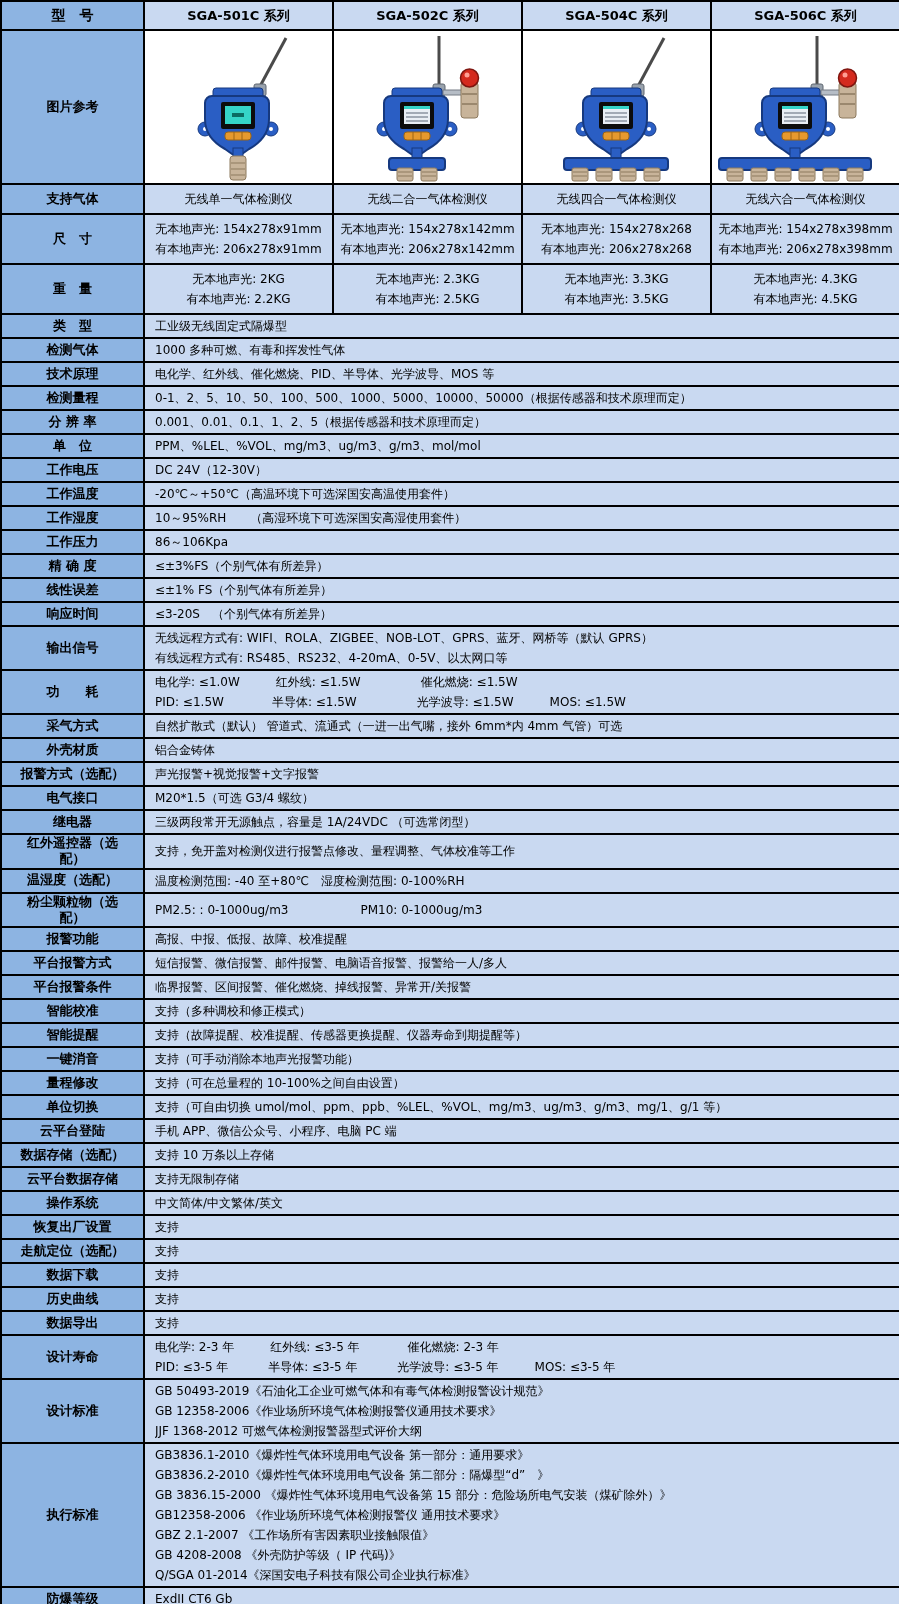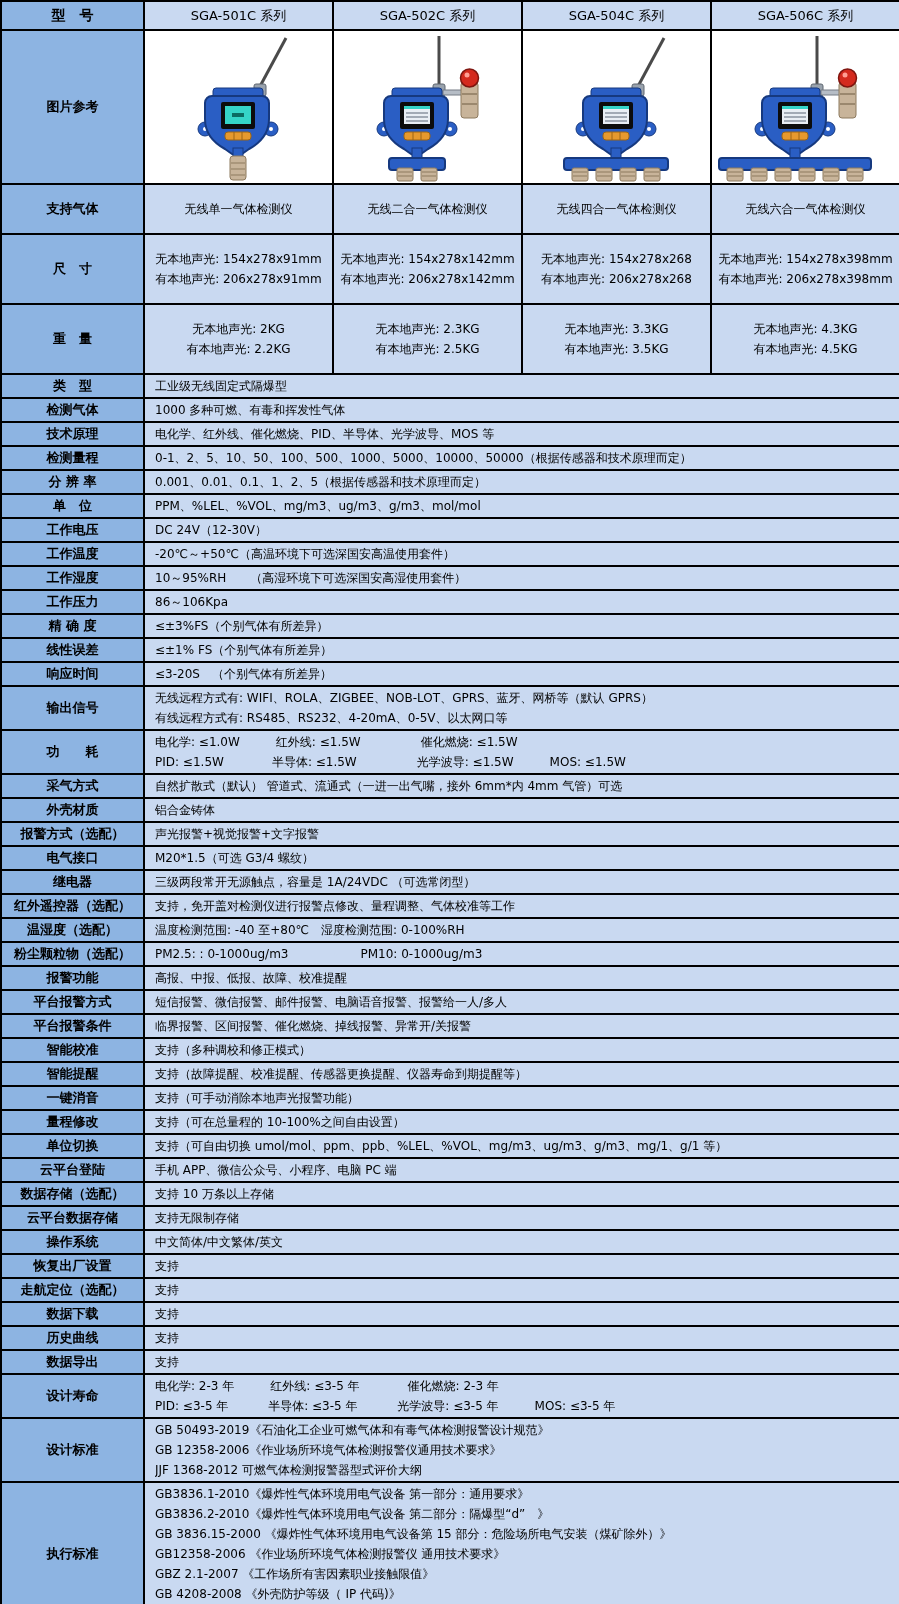--- a/index.html
+++ b/index.html
@@ -1,24 +1,24 @@
 <!DOCTYPE html>
 <html><head>
 <meta charset="utf-8">
 <style>
   html,body{margin:0;padding:0;background:#fff;}
   body{width:899px;font-family:"DejaVu Sans","Liberation Sans",sans-serif;}
   table.spec{border-collapse:collapse;width:899px;table-layout:fixed;}
   table.spec td{border:2px solid #000;vertical-align:middle;color:#000;overflow:hidden;}
-  td.lbl{background:#8db4e2;font-weight:bold;text-align:center;font-size:13px;padding:0 2px;line-height:1.25;margin-left:21px;}
-  td.model{background:#c9d9f1;font-weight:normal;text-align:center;font-size:13px;height:25px;}
+  td.lbl{background:#8db4e2;font-weight:bold;text-align:center;font-size:13px;padding:0 18px;line-height:1.25;margin-left:21px;}
+  td.model{background:#c9d9f1;font-weight:bold;text-align:center;font-size:13px;height:25px;}
   tr.model-row td.lbl{height:25px;font-size:14px;}
   td.photo{background:#ffffff;text-align:center;vertical-align:middle;height:152px;padding:0;}
   td.val{background:#c9d9f1;font-size:12px;text-align:left;padding:1px 20px 1px 10px;}
-  td.valc{background:#c9d9f1;font-size:12px;text-align:center;padding:14px 2px;}
+  td.valc{background:#c9d9f1;font-size:12px;text-align:center;padding:4px 2px;}
   .vline{line-height:20px;white-space:nowrap;overflow:hidden;}
   tr.support-row td{height:20px;}
   svg.device{display:block;margin:0 auto;}
 </style>
 </head>
 <body>
 
 <table class="spec">
   <colgroup>
     <col style="width:143px">

